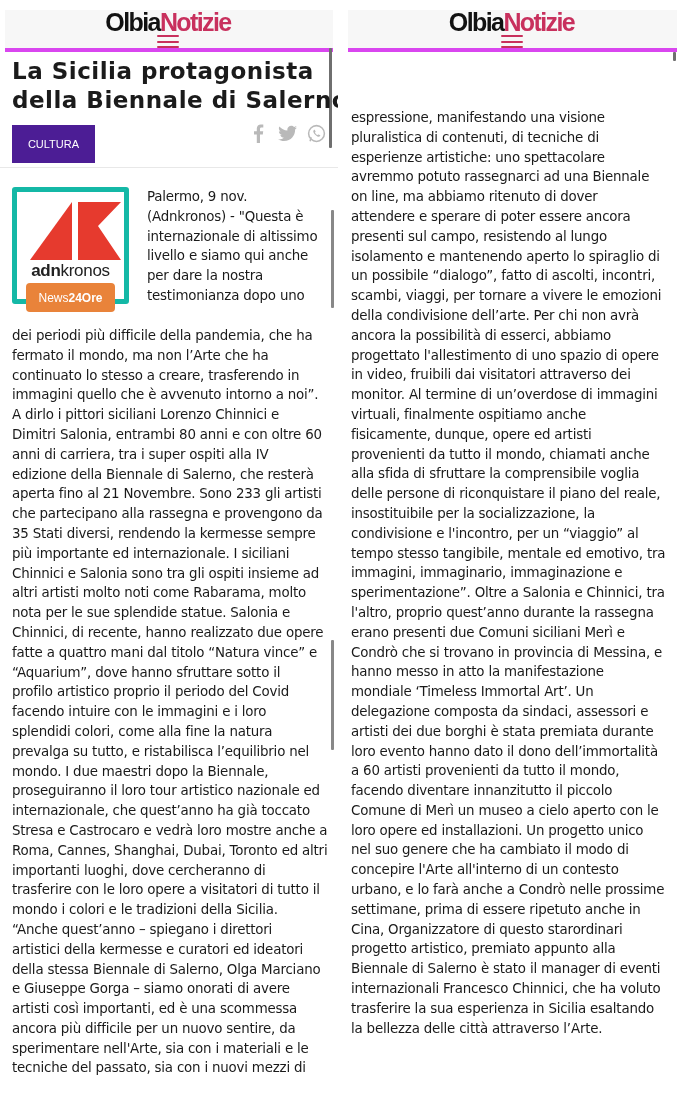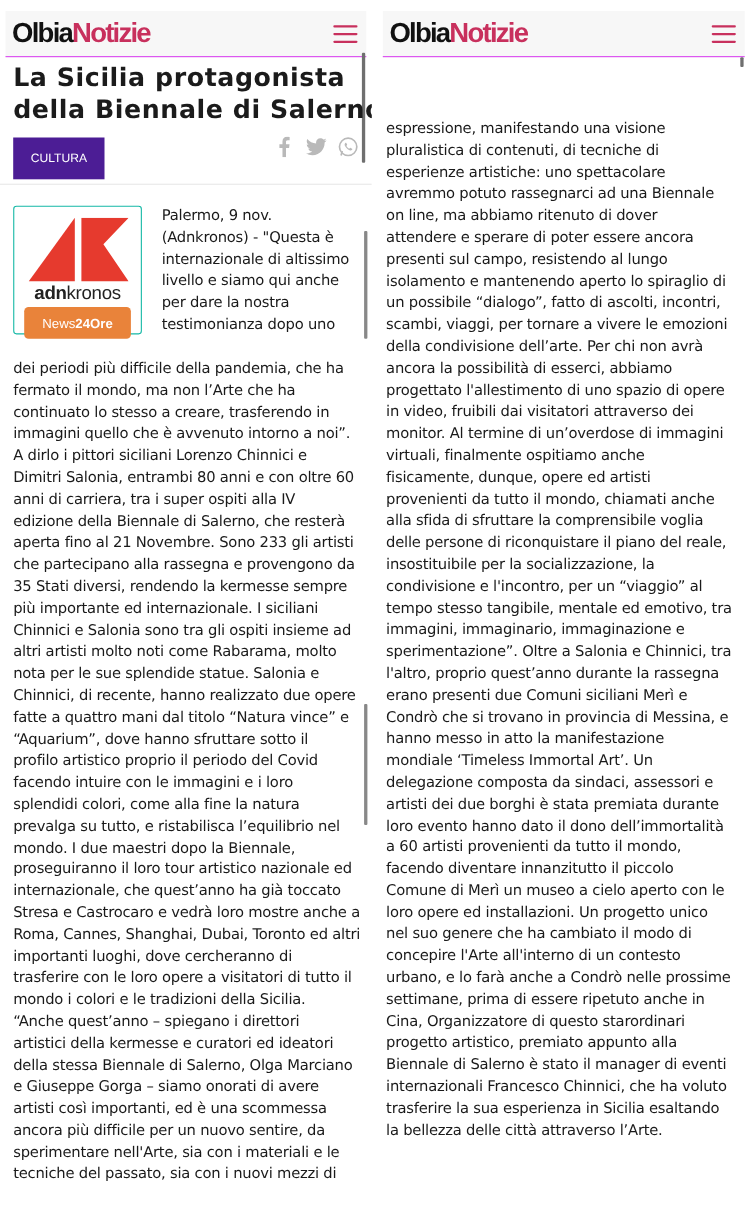--- a/index.html
+++ b/index.html
@@ -5,23 +5,24 @@
     * { box-sizing: border-box; margin: 0; padding: 0; }
     html, body { width: 682px; height: 1109px; background: #ffffff; overflow: hidden; }
     body { position: relative; font-family: "DejaVu Sans", sans-serif; color: #1a1a1a; }
 
     .panel { position: absolute; top: 0; height: 1109px; background: #fff; overflow: hidden; }
     .panel.left { left: 0; width: 338px; }
     .panel.right { left: 343px; width: 339px; }
 
     .topbar {
       position: absolute; left: 5px; right: 5px; top: 10px; height: 42px;
-      background: #f7f7f7; border-bottom: 1px solid #d946ef;
+      background: #f7f7f7; border-bottom: 4px solid #d946ef;
       display: flex; align-items: center; justify-content: space-between;
       padding: 0 8px 0 6px;
+      flex-direction: column;
     }
     .logo { font-family: "Liberation Sans", sans-serif; font-weight: 700; font-size: 25px; letter-spacing: -1.6px; line-height: 1; }
     .logo .olbia { color: #111; }
     .logo .notizie { color: #c8305d; }
     .menu-btn { width: 22px; height: 16px; display: flex; flex-direction: column; justify-content: space-between; cursor: pointer; }
     .menu-btn span { display: block; height: 2px; background: #c8305d; border-radius: 1px; }
 
     .scrollbar { position: absolute; width: 3px; background: #6f6f6f; border-radius: 1px; }
 
     .title {
@@ -34,21 +35,21 @@
       background: #4c1d95; color: #fff; font-size: 11px;
       display: flex; align-items: center; justify-content: center; cursor: pointer;
       font-family: "Liberation Sans", sans-serif;
     }
     .share { position: absolute; top: 124px; right: 12px; display: flex; gap: 10px; align-items: center; }
     .share span { display: inline-flex; width: 19px; height: 19px; align-items: center; justify-content: center; cursor: pointer; }
     .hr { position: absolute; left: 0; right: 0; top: 167px; height: 1px; background: #e8e8e8; }
 
     .agency-logo {
       position: absolute; left: 12px; top: 187px; width: 117px; height: 117px;
-      border: 1px solid #14b8a6; border-radius: 3px; background: #fff;
+      border: 5px solid #14b8a6; border-radius: 3px; background: #fff;
     }
     .agency-logo .k { position: absolute; left: 13px; top: 10px; }
     .agency-logo .word {
       position: absolute; left: 0; right: 0; top: 69px; text-align: center;
       font-family: "Liberation Sans", sans-serif; font-size: 17px; letter-spacing: -0.3px; color: #222;
     }
     .agency-logo .word b { font-weight: 700; }
     .agency-logo .pill {
       position: absolute; left: 9px; right: 9px; top: 91px; height: 29px;
       background: #e9833a; border-radius: 4px; color: #fff;

